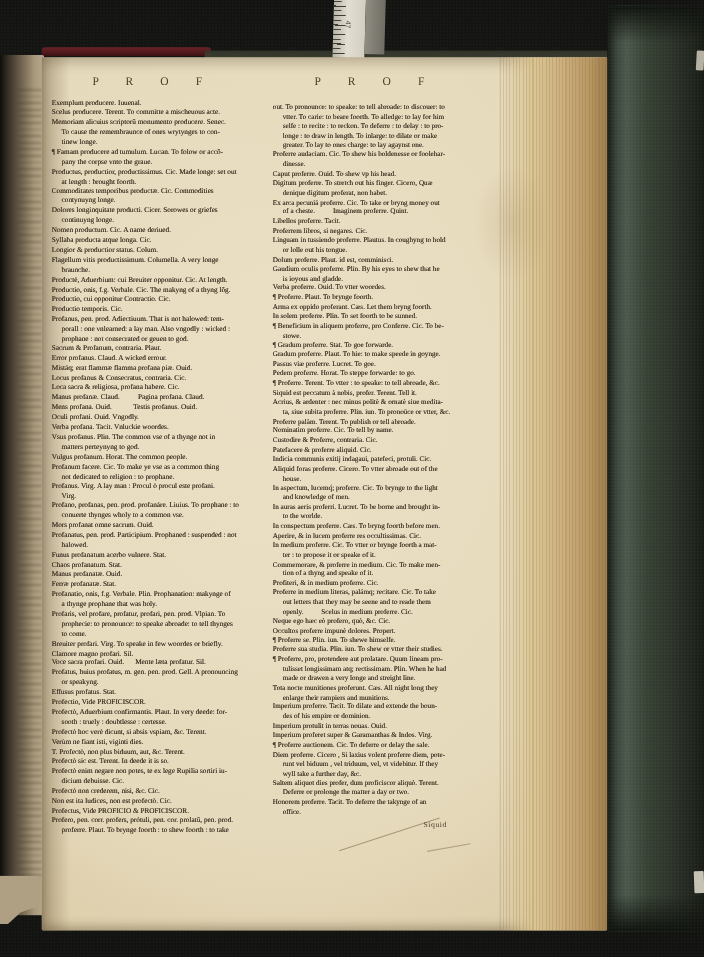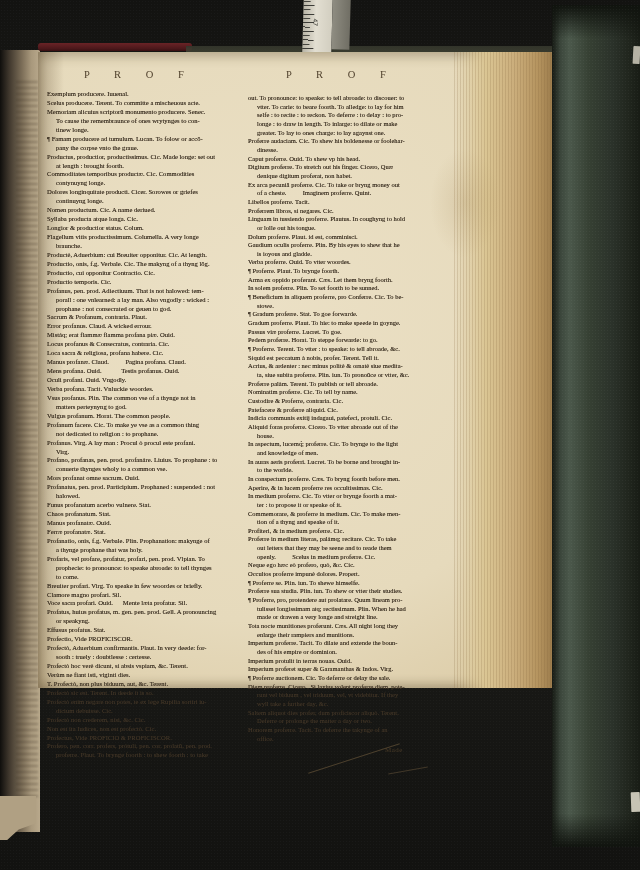--- a/index.html
+++ b/index.html
@@ -13,21 +13,21 @@
   }
   
   .facing-strip{position:absolute;left:0;top:50px;width:40px;height:782px;
     background:linear-gradient(90deg,#0f0e0c 0%,#3e362c 22%,#7c6e58 55%,#a8987c 78%,#b9a98c 100%);}
   .facing-strip .ghost-lines{position:absolute;left:40%;right:2px;top:4%;bottom:4%;
     background:repeating-linear-gradient(180deg,rgba(56,46,34,.30) 0 1.5px,transparent 1.5px 6px);
     filter:blur(1px);}
   .corner-wedge{position:absolute;left:0;top:796px;width:36px;height:44px;background:#b0a083;
     clip-path:polygon(0 0,100% 0,100% 62%,52% 76%,20% 100%,0 100%);}
   
-  .page{position:absolute;left:38px;top:52px;width:516px;height:636px;
+  .page{position:absolute;left:38px;top:52px;width:516px;height:794px;
     background:
       radial-gradient(115% 90% at 42% 40%, #ebe0c5 0%, #e6dabc 55%, #d9c8a2 85%, #cdb98f 100%);
     border-radius:2px 4px 4px 2px;
     box-shadow:inset 0 6px 10px rgba(70,55,30,.25), inset 0 -5px 8px rgba(70,55,30,.28);}
   .page .gutter-shade{position:absolute;left:0;top:0;bottom:0;width:26px;
     background:linear-gradient(90deg,rgba(92,72,44,.38),rgba(92,72,44,0));}
   .fore-edge{position:absolute;right:0;top:0;bottom:0;width:100px;border-radius:0 4px 4px 0;
     background:
       repeating-linear-gradient(90deg,rgba(128,98,58,.20) 0 1px,rgba(0,0,0,0) 1px 3px),
       linear-gradient(90deg,rgba(216,195,153,0) 0%,#dac593 32%,#cbae7c 60%,#b5945f 84%,#9a7a4b 100%);}
@@ -107,18 +107,18 @@
   <div class="stain-1"></div>
   <div class="scratch"></div>
   <div class="scratch-2"></div>
 
   <div class="running-head head-left">P R O F</div>
   <div class="running-head head-right">P R O F</div>
 
   <div class="col col-left" id="col-left"><div class="line">Exemplum producere. Iuuenal.</div><div class="line">Scelus producere. Terent. To committe a mischeuous acte.</div><div class="line">Memoriam alicuius scriptorū monumento producere. Senec.</div><div class="line indent">To cause the remembraunce of ones wrytynges to con-</div><div class="line indent">tinew longe.</div><div class="line">¶ Famam producere ad tumulum. Lucan. To folow or accō-</div><div class="line indent">pany the corpse vnto the graue.</div><div class="line">Productus, productior, productissimus. Cic. Made longe: set out</div><div class="line indent">at length : brought foorth.</div><div class="line">Commoditates temporibus productæ. Cic. Commodities</div><div class="line indent">contynuyng longe.</div><div class="line">Dolores longinquitate producti. Cicer. Sorowes or griefes</div><div class="line indent">continuyng longe.</div><div class="line">Nomen productum. Cic. A name deriued.</div><div class="line">Syllaba producta atque longa. Cic.</div><div class="line">Longior &amp; productior status. Colum.</div><div class="line">Flagellum vitis productissimum. Columella. A very longe</div><div class="line indent">braunche.</div><div class="line">Productè, Aduerbium: cui Breuiter opponitur. Cic. At length.</div><div class="line">Productio, onis, f.g. Verbale. Cic. The makyng of a thyng lōg.</div><div class="line">Productio, cui opponitur Contractio. Cic.</div><div class="line">Productio temporis. Cic.</div><div class="line">Profanus, pen. prod. Adiectiuum. That is not halowed: tem-</div><div class="line indent">porall : one vnlearned: a lay man. Also vngodly : wicked :</div><div class="line indent">prophane : not consecrated or geuen to god.</div><div class="line">Sacrum &amp; Profanum, contraria. Plaut.</div><div class="line">Error profanus. Claud. A wicked errour.</div><div class="line">Mistáq; erat flammæ flamma profana piæ. Ouid.</div><div class="line">Locus profanus &amp; Consecratus, contraria. Cic.</div><div class="line">Loca sacra &amp; religiosa, profana habere. Cic.</div><div class="line">Manus profanæ. Claud.          Pagina profana. Claud.</div><div class="line">Mens profana. Ouid.            Testis profanus. Ouid.</div><div class="line">Oculi profani. Ouid. Vngodly.</div><div class="line">Verba profana. Tacit. Vnluckie woordes.</div><div class="line">Vsus profanus. Plin. The common vse of a thynge not in</div><div class="line indent">matters perteynyng to god.</div><div class="line">Vulgus profanum. Horat. The common people.</div><div class="line">Profanum facere. Cic. To make ye vse as a common thing</div><div class="line indent">not dedicated to religion : to prophane.</div><div class="line">Profanus. Virg. A lay man : Procul ò procul este profani.</div><div class="line indent">Virg.</div><div class="line">Profano, profanas, pen. prod. profanáre. Liuius. To prophane : to</div><div class="line indent">conuerte thynges wholy to a common vse.</div><div class="line">Mors profanat omne sacrum. Ouid.</div><div class="line">Profanatus, pen. prod. Participium. Prophaned : suspended : not</div><div class="line indent">halowed.</div><div class="line">Funus profanatum acerbo vulnere. Stat.</div><div class="line">Chaos profanatum. Stat.</div><div class="line">Manus profanatæ. Ouid.</div><div class="line">Ferræ profanatæ. Stat.</div><div class="line">Profanatio, onis, f.g. Verbale. Plin. Prophanation: makynge of</div><div class="line indent">a thynge prophane that was holy.</div><div class="line">Profaris, vel profare, profatur, profari, pen. prod. Vlpian. To</div><div class="line indent">prophecie: to pronounce: to speake abroade: to tell thynges</div><div class="line indent">to come.</div><div class="line">Breuiter profari. Virg. To speake in few woordes or briefly.</div><div class="line">Clamore magno profari. Sil.</div><div class="line">Voce sacra profari. Ouid.      Mente læta profatur. Sil.</div><div class="line">Profatus, huius profatus, m. gen. pen. prod. Gell. A pronouncing</div><div class="line indent">or speakyng.</div><div class="line">Effusus profatus. Stat.</div><div class="line">Profectio, Vide PROFICISCOR.</div><div class="line">Profectò, Aduerbium confirmantis. Plaut. In very deede: for-</div><div class="line indent">sooth : truely : doubtlesse : certesse.</div><div class="line">Profectò hoc verè dicunt, si absis vspiam, &amp;c. Terent.</div><div class="line">Verùm ne fiant isti, viginti dies.</div><div class="line">T. Profectò, non plus biduum, aut, &amp;c. Terent.</div><div class="line">Profectò sic est. Terent. In deede it is so.</div><div class="line">Profectò enim negare non potes, te ex lege Rupilia sortiri iu-</div><div class="line indent">dicium debuisse. Cic.</div><div class="line">Profectò non crederem, nisi, &amp;c. Cic.</div><div class="line">Non est ita Iudices, non est profectò. Cic.</div><div class="line">Profectus, Vide PROFICIO &amp; PROFICISCOR.</div><div class="line">Profero, pen. corr. profers, prótuli, pen. cor. prolatū, pen. prod.</div><div class="line indent">proferre. Plaut. To brynge foorth : to shew foorth : to take</div></div>
   <div class="col col-right" id="col-right"><div class="line">out. To pronounce: to speake: to tell abroade: to discouer: to</div><div class="line indent">vtter. To carie: to beare foorth. To alledge: to lay for him</div><div class="line indent">selfe : to recite : to reckon. To deferre : to delay : to pro-</div><div class="line indent">longe : to draw in length. To inlarge: to dilate or make</div><div class="line indent">greater. To lay to ones charge: to lay agaynst one.</div><div class="line">Proferre audaciam. Cic. To shew his boldenesse or foolehar-</div><div class="line indent">dinesse.</div><div class="line">Caput proferre. Ouid. To shew vp his head.</div><div class="line">Digitum proferre. To stretch out his finger. Cicero, Quæ</div><div class="line indent">denique digitum proferat, non habet.</div><div class="line">Ex arca pecuniā proferre. Cic. To take or bryng money out</div><div class="line indent">of a cheste.          Imaginem proferre. Quint.</div><div class="line">Libellos proferre. Tacit.</div><div class="line">Proferrem libros, si negares. Cic.</div><div class="line">Linguam in tussiendo proferre. Plautus. In coughyng to hold</div><div class="line indent">or lolle out his tongue.</div><div class="line">Dolum proferre. Plaut. id est, comminisci.</div><div class="line">Gaudium oculis proferre. Plin. By his eyes to shew that he</div><div class="line indent">is ioyous and gladde.</div><div class="line">Verba proferre. Ouid. To vtter woordes.</div><div class="line">¶ Proferre. Plaut. To brynge foorth.</div><div class="line">Arma ex oppido proferant. Cæs. Let them bryng foorth.</div><div class="line">In solem proferre. Plin. To set foorth to be sunned.</div><div class="line">¶ Beneficium in aliquem proferre, pro Conferre. Cic. To be-</div><div class="line indent">stowe.</div><div class="line">¶ Gradum proferre. Stat. To goe forwarde.</div><div class="line">Gradum proferre. Plaut. To hie: to make speede in goynge.</div><div class="line">Passus viæ proferre. Lucret. To goe.</div><div class="line">Pedem proferre. Horat. To steppe forwarde: to go.</div><div class="line">¶ Proferre. Terent. To vtter : to speake: to tell abroade, &amp;c.</div><div class="line">Siquid est peccatum à nobis, profer. Terent. Tell it.</div><div class="line">Acrius, &amp; ardenter : nec minus politè &amp; ornatè siue medita-</div><div class="line indent">ta, siue subita proferre. Plin. iun. To pronoūce or vtter, &amp;c.</div><div class="line">Proferre palàm. Terent. To publish or tell abroade.</div><div class="line">Nominatim proferre. Cic. To tell by name.</div><div class="line">Custodire &amp; Proferre, contraria. Cic.</div><div class="line">Patefacere &amp; proferre aliquid. Cic.</div><div class="line">Indicia communis exitij indagaui, patefeci, protuli. Cic.</div><div class="line">Aliquid foras proferre. Cicero. To vtter abroade out of the</div><div class="line indent">house.</div><div class="line">In aspectum, lucemq́; proferre. Cic. To brynge to the light</div><div class="line indent">and knowledge of men.</div><div class="line">In auras aeris proferri. Lucret. To be borne and brought in-</div><div class="line indent">to the worlde.</div><div class="line">In conspectum proferre. Cæs. To bryng foorth before men.</div><div class="line">Aperire, &amp; in lucem proferre res occultissimas. Cic.</div><div class="line">In medium proferre. Cic. To vtter or brynge foorth a mat-</div><div class="line indent">ter : to propose it or speake of it.</div><div class="line">Commemorare, &amp; proferre in medium. Cic. To make men-</div><div class="line indent">tion of a thyng and speake of it.</div><div class="line">Profiteri, &amp; in medium proferre. Cic.</div><div class="line">Proferre in medium literas, palámq; recitare. Cic. To take</div><div class="line indent">out letters that they may be seene and to reade them</div><div class="line indent">openly.          Scelus in medium proferre. Cic.</div><div class="line">Neque ego hæc eò profero, quò, &amp;c. Cic.</div><div class="line">Occultos proferre impunè dolores. Propert.</div><div class="line">¶ Proferre se. Plin. iun. To shewe himselfe.</div><div class="line">Proferre sua studia. Plin. iun. To shew or vtter their studies.</div><div class="line">¶ Proferre, pro, protendere aut prolatare. Quum lineam pro-</div><div class="line indent">tulisset longissimam atq; rectissimam. Plin. When he had</div><div class="line indent">made or drawen a very longe and streight line.</div><div class="line">Tota nocte munitiones proferunt. Cæs. All night long they</div><div class="line indent">enlarge their rampiers and munitions.</div><div class="line">Imperium proferre. Tacit. To dilate and extende the boun-</div><div class="line indent">des of his empire or dominion.</div><div class="line">Imperium protulit in terras nouas. Ouid.</div><div class="line">Imperium proferet super &amp; Garamanthas &amp; Indos. Virg.</div><div class="line">¶ Proferre auctionem. Cic. To deferre or delay the sale.</div><div class="line">Diem proferre. Cicero , Si laxius volent proferre diem, pote-</div><div class="line indent">runt vel biduum , vel triduum, vel, vt videbitur. If they</div><div class="line indent">wyll take a further day, &amp;c.</div><div class="line">Saltem aliquot dies profer, dum proficiscor aliquò. Terent.</div><div class="line indent">Deferre or prolonge the matter a day or two.</div><div class="line">Honorem proferre. Tacit. To deferre the takynge of an</div><div class="line indent">office.</div></div>
 
-  <div class="signature">Made</div>
+  <div class="signature">Siquid</div>
 </div>
 
 <div class="cover"></div>
 <div class="speck-top"></div>
 <div class="speck-bottom"></div>
 
 </body></html>

